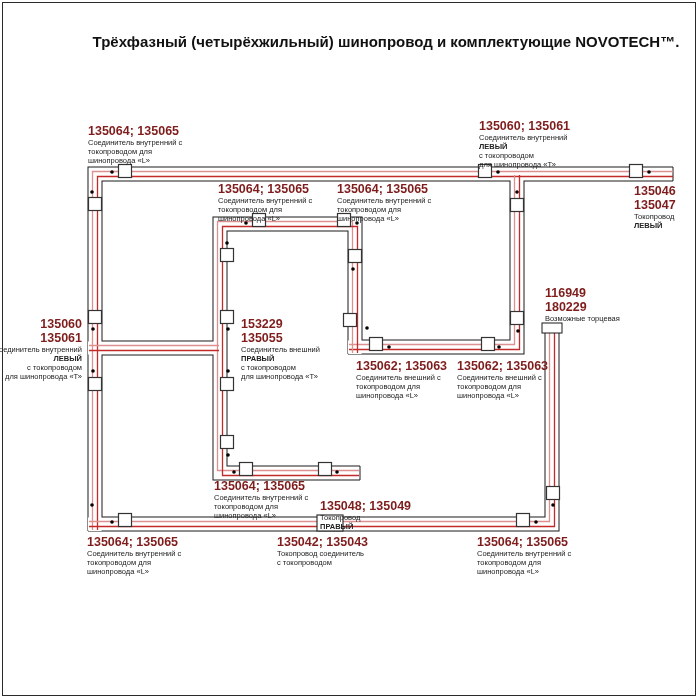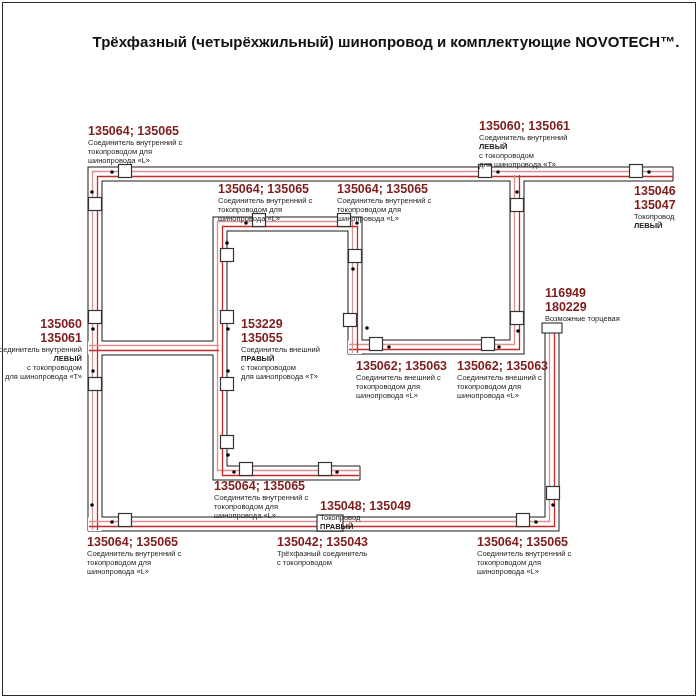--- a/index.html
+++ b/index.html
@@ -174,21 +174,21 @@
       <div class="dl bold">ПРАВЫЙ</div>
     </div>
     <div class="plabel" style="left: 87px; top: 536px;">
       <div class="num">135064; 135065</div>
       <div class="dl">Соединитель внутренний с</div>
       <div class="dl">токопроводом для</div>
       <div class="dl">шинопровода «L»</div>
     </div>
     <div class="plabel" style="left: 277px; top: 536px;">
       <div class="num">135042; 135043</div>
-      <div class="dl">Трёхфазный соединитель</div>
+      <div class="dl">Токопровод соединитель</div>
       <div class="dl">с токопроводом</div>
     </div>
     <div class="plabel" style="left: 477px; top: 536px;">
       <div class="num">135064; 135065</div>
       <div class="dl">Соединитель внутренний с</div>
       <div class="dl">токопроводом для</div>
       <div class="dl">шинопровода «L»</div>
     </div>
   </div>
 

